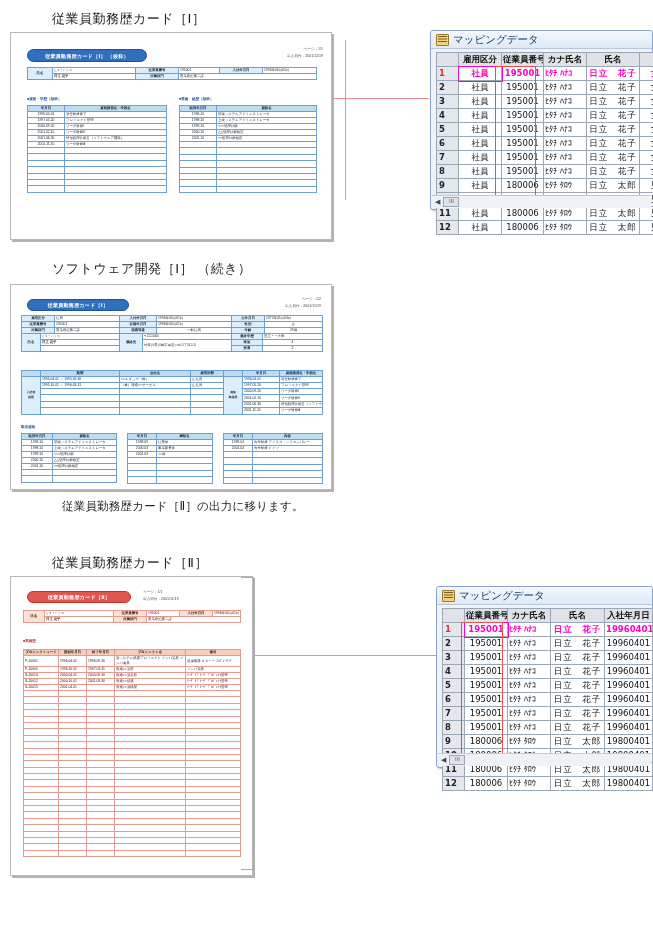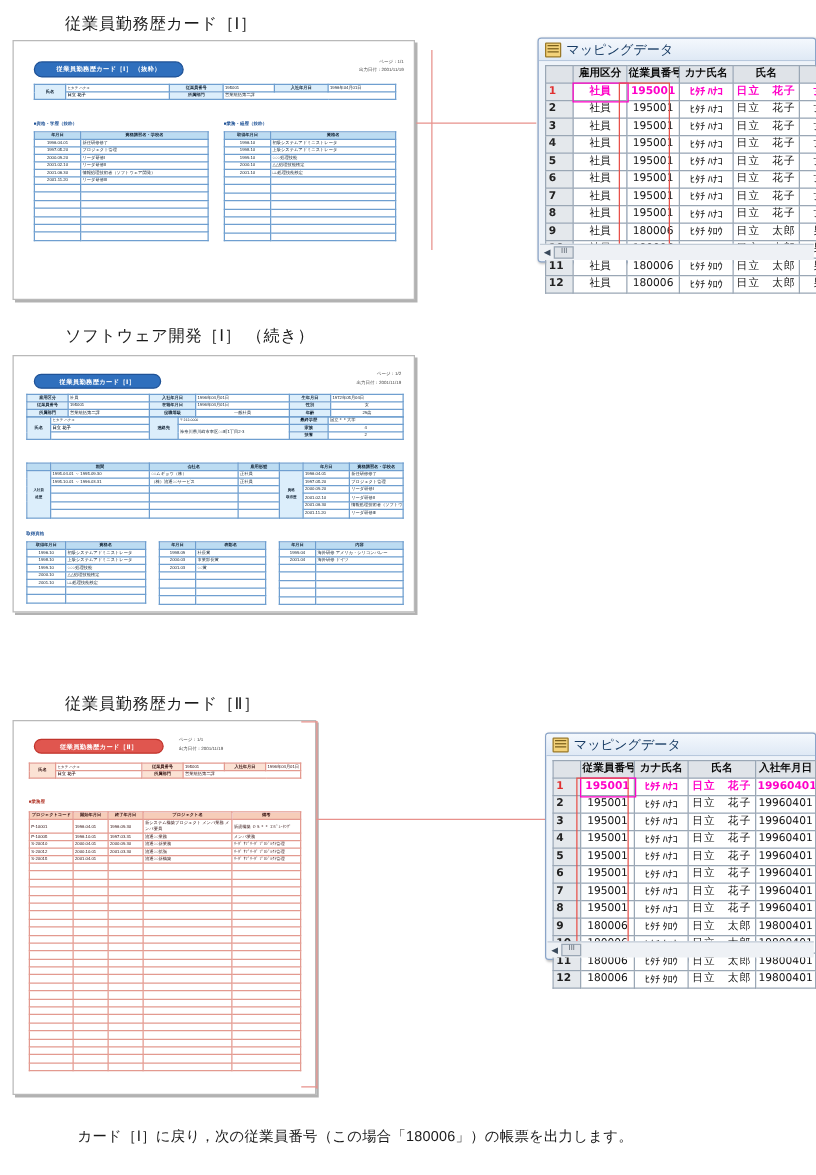--- a/index.html
+++ b/index.html
@@ -62,21 +62,21 @@
              font-family:"DejaVu Sans",sans-serif;}
   table.grid th,table.grid td{
      border:1px solid #9aa7b5;font-size:8.5px;line-height:11px;height:13px;
      padding:0 1px;overflow:hidden;white-space:nowrap;background:#fff;color:#111;}
   table.grid th{background:#dfe3e8;text-align:center;font-weight:bold;color:#0b0b0b;
      font-size:8.5px;}
   table.grid td.rn{background:#e4e8ec;text-align:left;font-weight:bold;color:#222;width:19px;padding-left:2px;}
   table.grid tr.sel td{color:#ff00c8;font-weight:bold;}
   table.grid tr.sel td.rn{color:#e03030;background:#e4e8ec;}
   td.num{text-align:center;}
-  td.kana{text-align:center;letter-spacing:-.2px;font-family:Liberation Serif, serif;}
+  td.kana{text-align:left;letter-spacing:-.2px;}
   td.nm{text-align:center;letter-spacing:1px;}
   td.dt{text-align:center;}
   .cellsel{outline:1px solid #ff00c8;background:#fff !important;}
   .hdrblank{width:19px;background:#dfe3e8;}
 
   .scroller{height:12px;background:#eef1f5;border-top:1px solid #c2ccd7;display:flex;align-items:center;gap:3px;padding:0 3px;}
   .arw{font-size:7px;color:#3a4a5c;}
   .thumb{width:14px;height:8px;border:1px solid #9aa7b5;background:#dfe3e8;font-size:6px;
          color:#55606c;text-align:center;line-height:7px;}
 
@@ -470,20 +470,21 @@
       <tr>
             <td class="b blank"></td>
             <td class="b blank"></td>
           </tr>
     </tbody>
       </table>
   </div>
 </div>
 
 <div class="abs para" style="left:62px;top:498px;width:560px;">
+  <div>従業員勤務歴カード［Ⅱ］の出力に移ります。</div>
 </div>
 
 <div class="page abs" style="left:10px;top:576px;width:243px;height:300px;">
   <div class="inner">
     <div class="pill red" style="left:16px;top:14px;width:102px;height:10px;">従業員勤務歴カード［Ⅱ］</div>
     <div class="meta" style="left:132px;top:12px;">ページ：1/1</div>
     <div class="meta" style="left:132px;top:19px;">出力日付：2001/11/19</div>
 
     <table class="mt red" style="left:12px;top:33px;width:218px;">
       <tbody>
@@ -982,14 +983,13 @@
       </table>
   </div>
   <div class="hl" style="left:24px;top:35px;width:42px;height:138px;"></div>
   <div class="scroller" style="position:absolute;left:1px;right:1px;bottom:1px;">
     <span class="arw">◀</span>
     <span class="thumb">III</span>
   </div>
 </div>
 
 <div class="abs para" style="left:62px;top:902px;width:580px;">
-  <div>カード［Ⅰ］に戻り，次の従業員番号（この場合「180006」）の帳票を出力します。</div>
 </div>
 
 </body></html>

